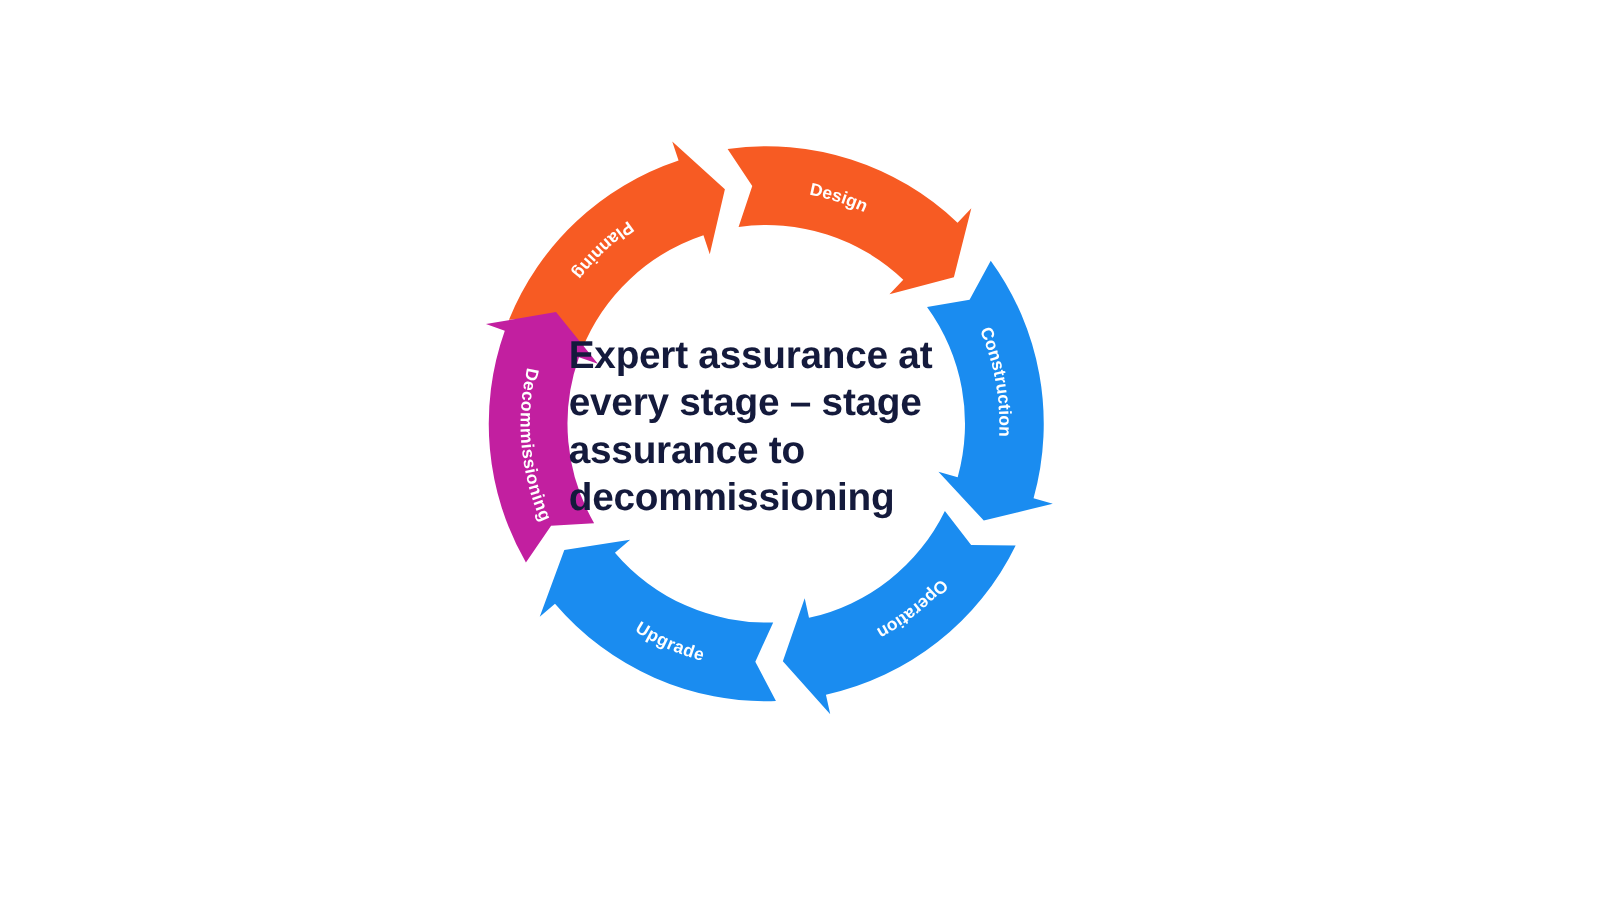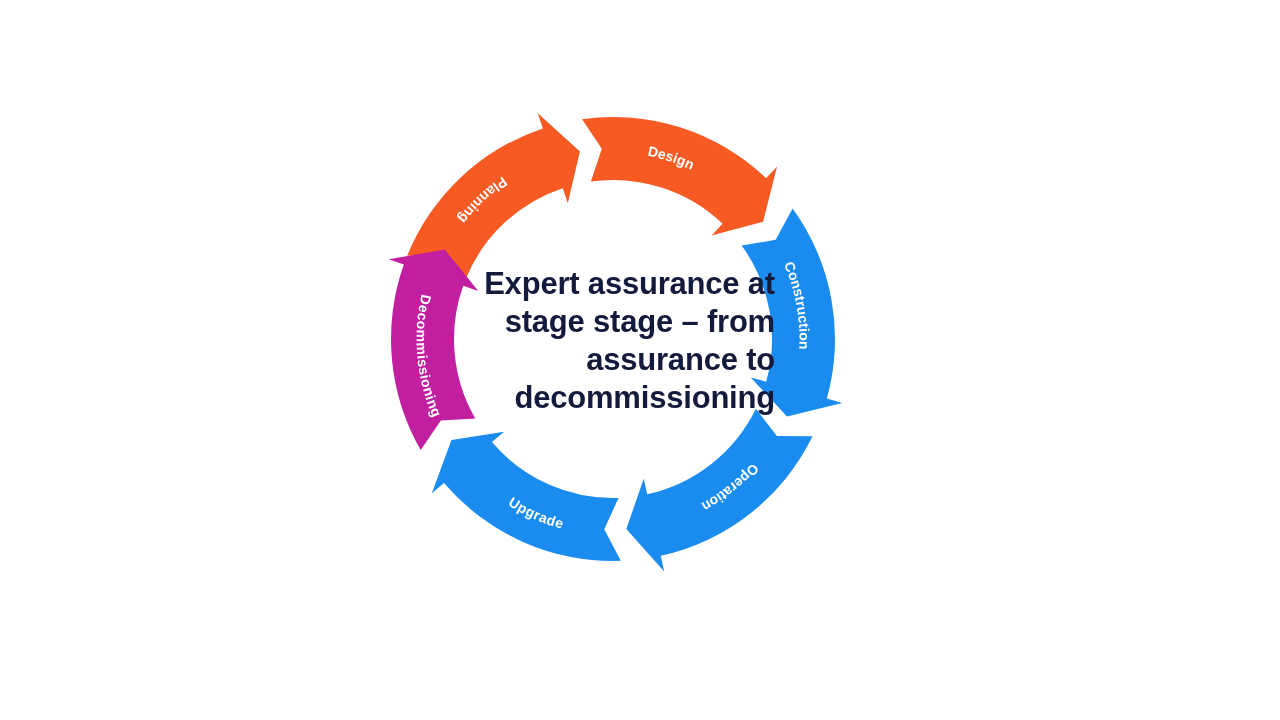--- a/index.html
+++ b/index.html
@@ -32,21 +32,21 @@
     font-weight: bold;
     font-size: 14px;
     fill: #ffffff;
     letter-spacing: 0.2px;
   }
   .center-text {
     position: absolute;
     left: 455px;
     top: 265px;
     width: 320px;
-    text-align: right;
+    text-align: left;
     font-family: "Liberation Sans", sans-serif;
     font-weight: bold;
     font-size: 31px;
     line-height: 38px;
     color: #141A3C;
     white-space: pre-line;
     letter-spacing: -0.2px;
   }
 </style>
 </head>
@@ -68,14 +68,14 @@
       <path d="M 755.91 408.70 L 776.92 436.06 L 812.53 436.32 A 222 222 0 0 1 660.75 555.80 L 664.19 571.43 L 626.29 529.04 L 643.76 478.65 L 647.20 494.28 A 159 159 0 0 0 755.91 408.70 Z" fill="#1A8CF0"></path>
       <path d="M 618.55 497.90 L 604.25 529.30 L 620.75 560.86 A 222 222 0 0 1 443.99 482.95 L 431.81 493.32 L 451.45 439.95 L 504.13 431.72 L 491.95 442.10 A 159 159 0 0 0 618.55 497.90 Z" fill="#1A8CF0"></path>
       <path d="M 475.30 418.50 L 440.87 420.62 L 420.74 450.00 A 222 222 0 0 1 403.84 264.61 L 388.76 259.25 L 444.80 249.57 L 478.27 291.08 L 463.19 285.72 A 159 159 0 0 0 475.30 418.50 Z" fill="#C21FA0"></path>
       <text class="seg-label" dy="5"><textPath xlink:href="#lbl-planning" href="#lbl-planning" startOffset="50%" text-anchor="middle">Planning</textPath></text>
       <text class="seg-label" dy="5"><textPath xlink:href="#lbl-design" href="#lbl-design" startOffset="50%" text-anchor="middle">Design</textPath></text>
       <text class="seg-label" dy="5"><textPath xlink:href="#lbl-construction" href="#lbl-construction" startOffset="50%" text-anchor="middle">Construction</textPath></text>
       <text class="seg-label" dy="5"><textPath xlink:href="#lbl-operation" href="#lbl-operation" startOffset="50%" text-anchor="middle">Operation</textPath></text>
       <text class="seg-label" dy="5"><textPath xlink:href="#lbl-upgrade" href="#lbl-upgrade" startOffset="50%" text-anchor="middle">Upgrade</textPath></text>
       <text class="seg-label" dy="5"><textPath xlink:href="#lbl-decommissioning" href="#lbl-decommissioning" startOffset="50%" text-anchor="middle">Decommissioning</textPath></text>
     </svg>
-  <div class="center-text" style="color: rgb(20, 26, 60);"><div>Expert assurance at</div><div>stage stage – from</div><div>assurance to</div><div>decommissioning</div></div>
+  <div class="center-text" style="color: rgb(20, 26, 60);"><div>Expert assurance at</div><div>every stage – stage</div><div>assurance to</div><div>decommissioning</div></div>
 </div>
 
 </body></html>

